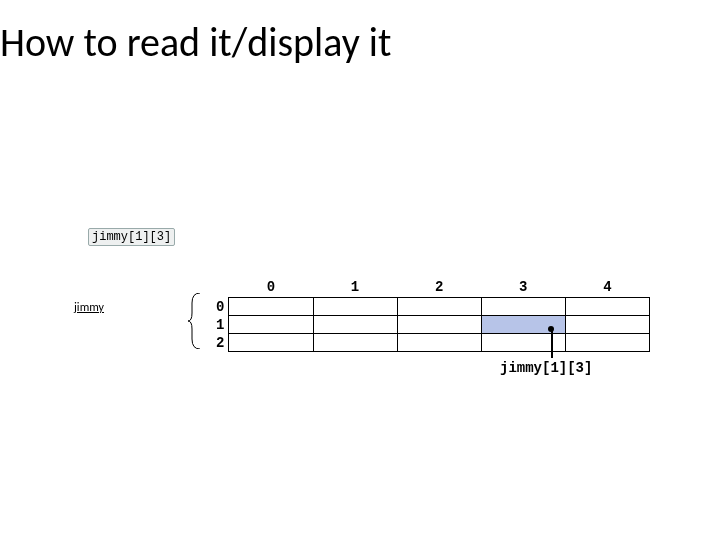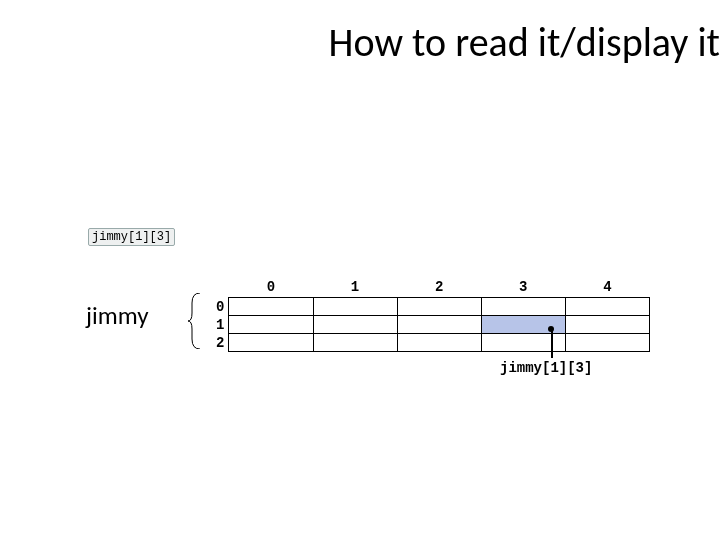--- a/index.html
+++ b/index.html
@@ -1,27 +1,27 @@
 <!DOCTYPE html>
 <html><head>
 <meta charset="utf-8">
 <style>
   html,body{margin:0;padding:0;width:720px;height:540px;background:#fff;font-family:Calibri,Arial,sans-serif;color:#000;}
   .slide{position:relative;width:720px;height:540px;}
-  .title{position:absolute;left:0;right:0;top:18px;text-align:right;font-size:40px;font-weight:400;}
+  .title{position:absolute;left:0;right:0;top:18px;text-align:left;font-size:40px;font-weight:400;}
   .snippet{
     position:absolute;left:88px;top:228px;
     font-family:"Courier New",monospace;font-size:12px;
     background:#eef0f0;border:1px solid #9aa;border-radius:2px;
     padding:1px 3px;
   }
   .arr-wrap{position:absolute;left:70px;top:282px;width:580px;}
   .arr-label{
-    position:absolute;left:16px;top:18px;
-    font-family:Calibri,Arial,sans-serif;font-size:25px;
+    position:absolute;left:4px;top:18px;
+    font-family:Calibri,Arial,sans-serif;font-size:12px;text-decoration:underline;
   }
   .brace{
     position:absolute;left:118px;top:11px;width:14px;height:56px;
   }
   .brace svg{display:block}
   .grid{
     position:absolute;left:140px;top:-5px;
   }
   .col-h{font-family:"Courier New",monospace;font-weight:bold;font-size:14px;text-align:center;height:18px;}
   .row-h{font-family:"Courier New",monospace;font-weight:bold;font-size:14px;text-align:right;padding-right:4px;width:14px;}

